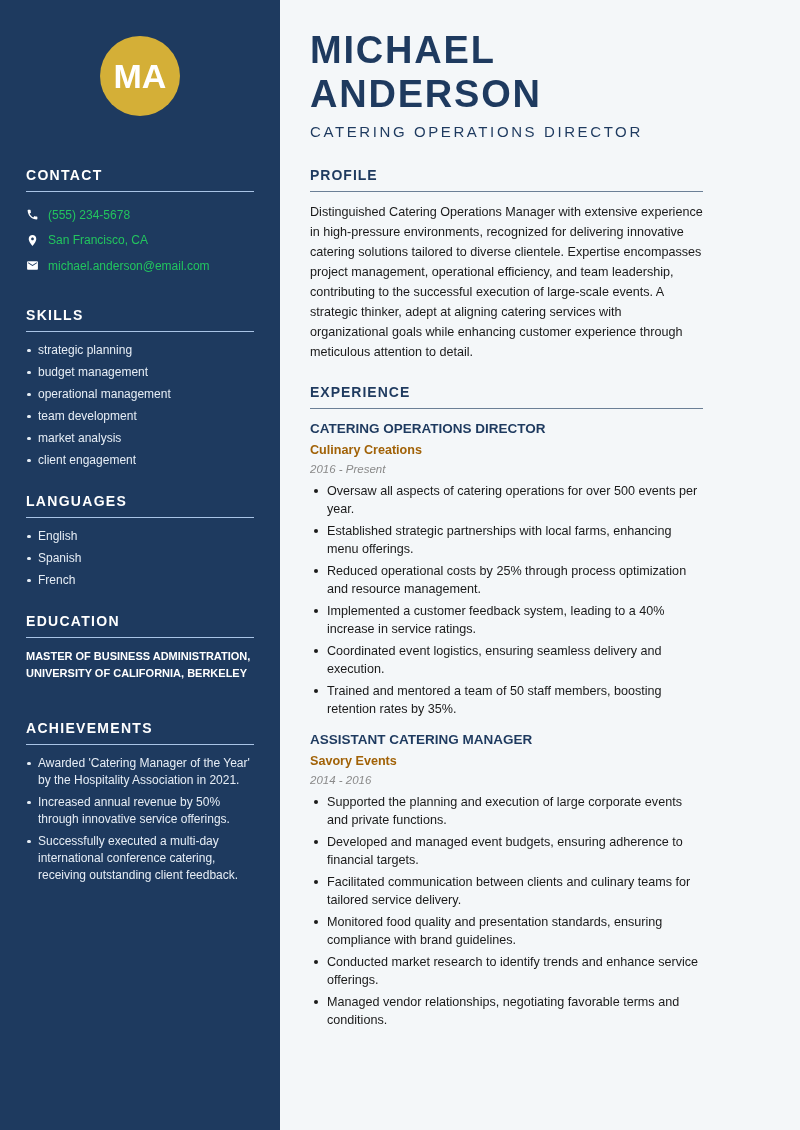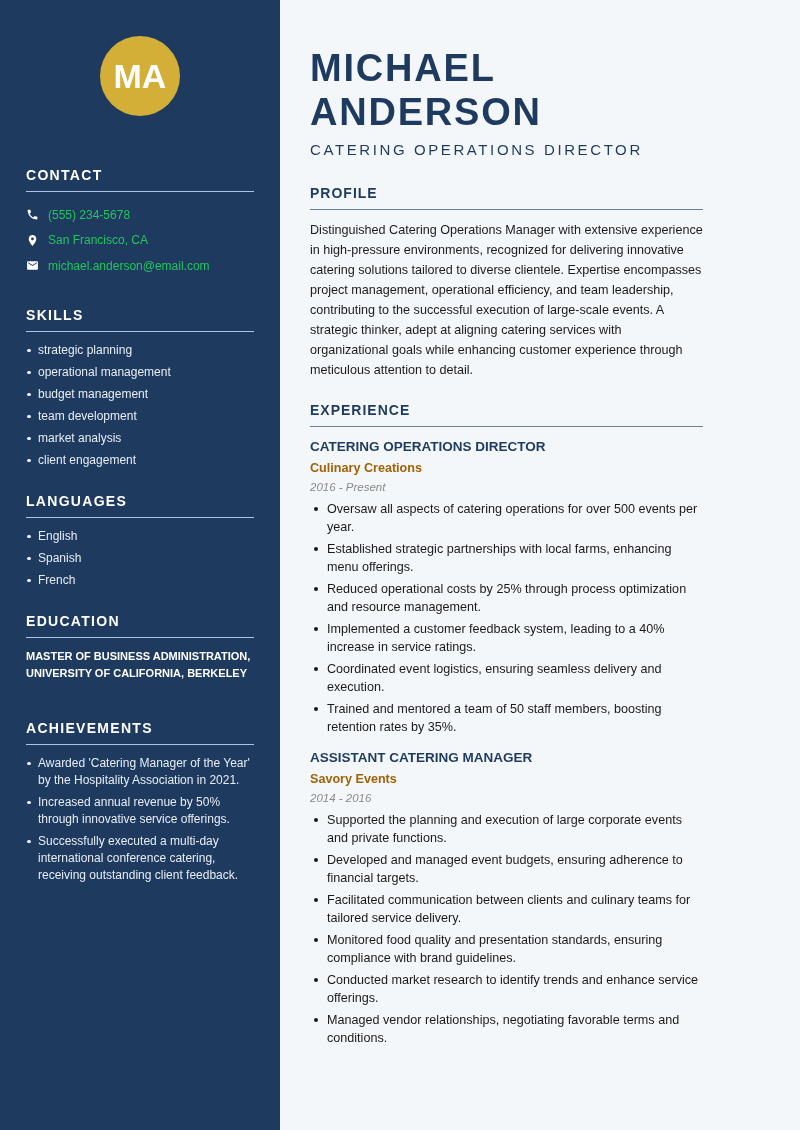--- a/index.html
+++ b/index.html
@@ -54,21 +54,21 @@
     width: 3.5px; height: 3.5px; border-radius: 50%;
     background: #e6edf5;
   }
   .edu-text {
     font-size: 11px; font-weight: bold; color: #ffffff;
     line-height: 17.5px; text-transform: uppercase;
   }
 
   .main {
     flex: 1;
-    padding: 46px 29px 0 30px;
+    padding: 28px 29px 0 30px;
     color: #1a1a1a;
   }
   .name {
     font-size: 38px; font-weight: bold; color: #1e3a5f;
     letter-spacing: 1.8px; line-height: 44px;
   }
   .job-title {
     font-size: 15px; color: #1e3a5f; letter-spacing: 2.6px;
     margin-top: 7px;
   }
@@ -136,22 +136,22 @@
             </svg>
           <span>michael.anderson@email.com</span>
         </li>
       </ul>
     </section>
 
     <section class="side-section" style="margin-top:28px;">
       <h2 class="side-title">SKILLS</h2>
       <ul class="bullet-list">
         <li>strategic planning</li>
+        <li>budget management</li>
         <li>operational management</li>
-        <li>budget management</li>
         <li>team development</li>
         <li>market analysis</li>
         <li>client engagement</li>
       </ul>
     </section>
 
     <section class="side-section" style="margin-top:24px;">
       <h2 class="side-title">LANGUAGES</h2>
       <ul class="bullet-list">
         <li>English</li>

